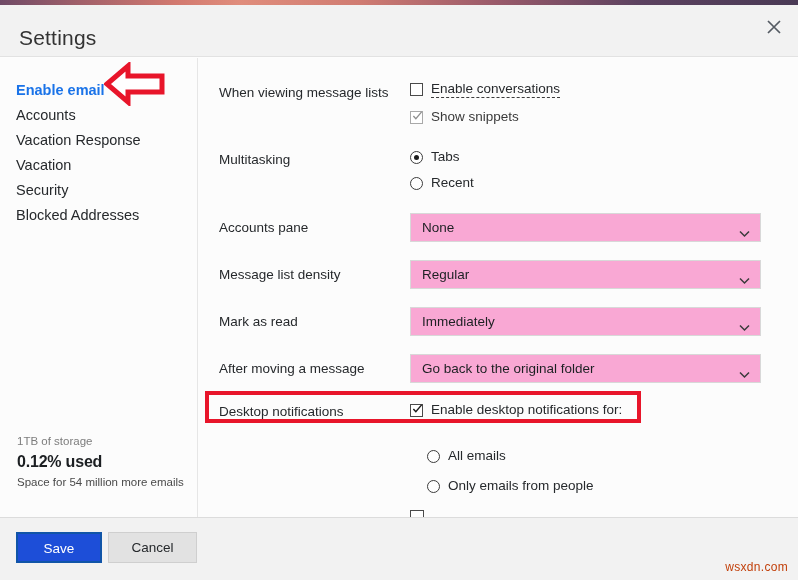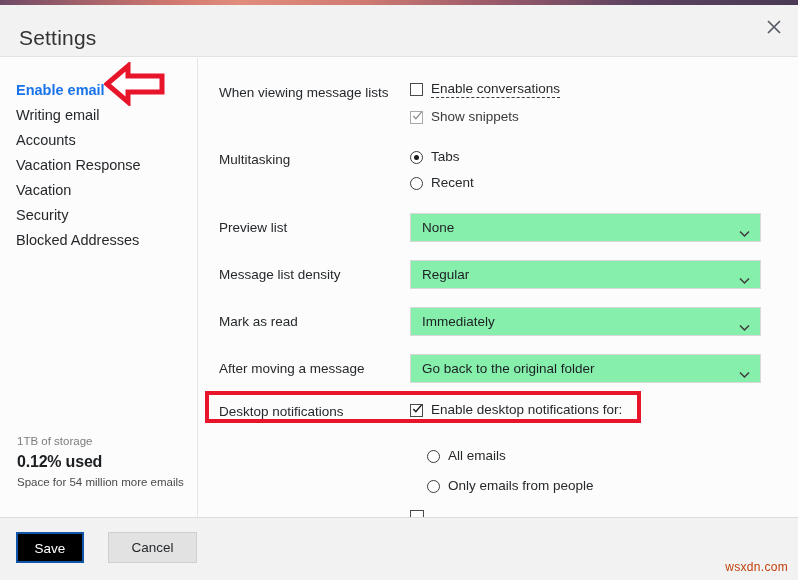--- a/index.html
+++ b/index.html
@@ -210,21 +210,21 @@
     left: 21px; top: 2px;
     font-size: 13.5px;
     color: #26292c;
   }
 
   
   .select {
     position: relative;
     width: 351px;
     height: 29px;
-    background: #86efac;
+    background: #f9a8d4;
     border: 1px solid #d8d8d8;
     box-sizing: border-box;
     cursor: pointer;
   }
   .select-value {
     position: absolute;
     left: 11px; top: 6px;
     font-size: 13.5px;
     color: #1d2023;
   }
@@ -290,22 +290,22 @@
     top: 14px;
     height: 31px;
     font-size: 13.5px;
     box-sizing: border-box;
     cursor: pointer;
     text-align: center;
     line-height: 29px;
   }
   .btn-save {
     left: 16px;
-    width: 68px;
-    background: #000000;
+    width: 86px;
+    background: #1d4ed8;
     border: 2px solid #1155a8;
     color: #ffffff;
   }
   .btn-cancel {
     left: 108px;
     width: 89px;
     background: #e2e2e2;
     border: 1px solid #cfcfcf;
     color: #26292c;
     line-height: 29px;
@@ -335,21 +335,20 @@
         </svg>
       </span>
     </div>
   </div>
 
   <div class="body-area">
 
     <div class="sidebar">
       <div class="nav">
         <div class="nav-item active">Enable email</div>
-        <div class="nav-item">Writing email</div>
         <div class="nav-item">Accounts</div>
         <div class="nav-item">Vacation Response</div>
         <div class="nav-item">Vacation</div>
         <div class="nav-item">Security</div>
         <div class="nav-item">Blocked Addresses</div>
       </div>
 
       <div class="storage">
         <div class="storage-cap">1TB of storage</div>
         <div class="storage-used">0.12% used</div>
@@ -387,21 +386,21 @@
             <span class="radio-label">Tabs</span>
           </div>
           <div class="radio-line">
             <span class="radio"></span>
             <span class="radio-label">Recent</span>
           </div>
         </div>
       </div>
 
       <div class="row" style="top:155px;">
-        <div class="row-label" style="top:7px;">Preview list</div>
+        <div class="row-label" style="top:7px;">Accounts pane</div>
         <div class="row-control" style="top:0;">
           <div class="select">
             <span class="select-value">None</span>
             <span class="select-caret">
               <svg width="11" height="8" viewBox="0 0 11 8">
                   <path d="M1 1.5 L5.5 6 L10 1.5" stroke="#3b3b3b" stroke-width="1.5" fill="none"></path>
                 </svg>
             </span>
           </div>
         </div>

